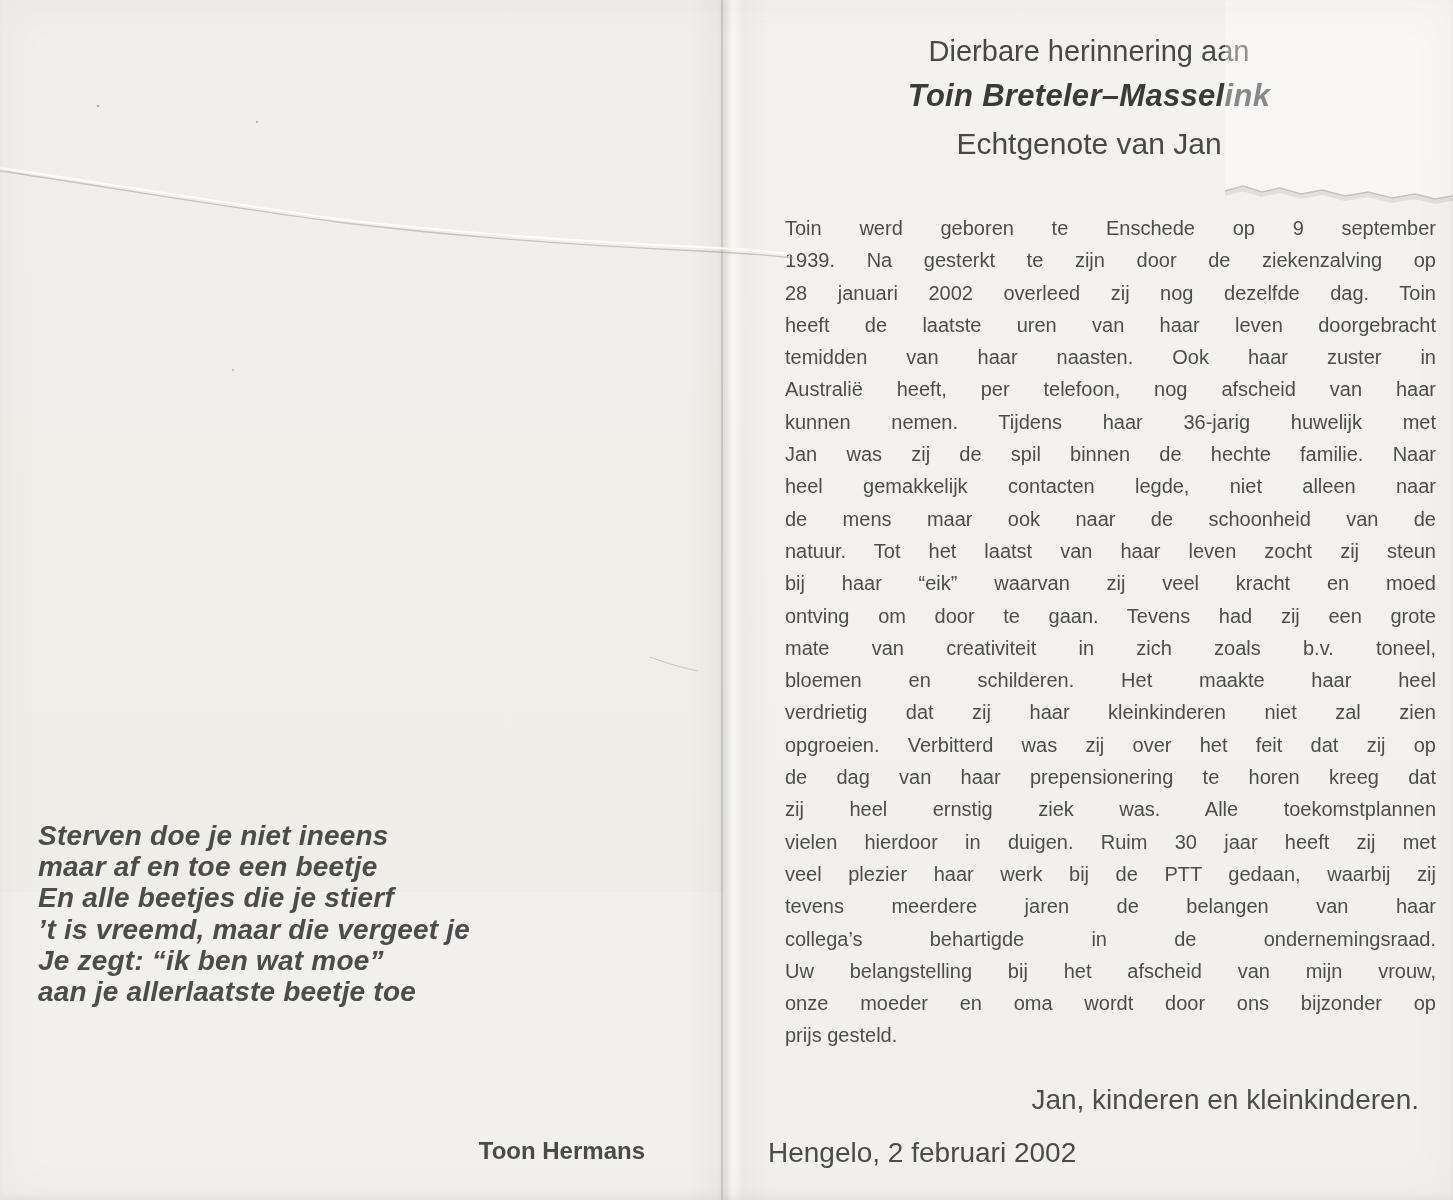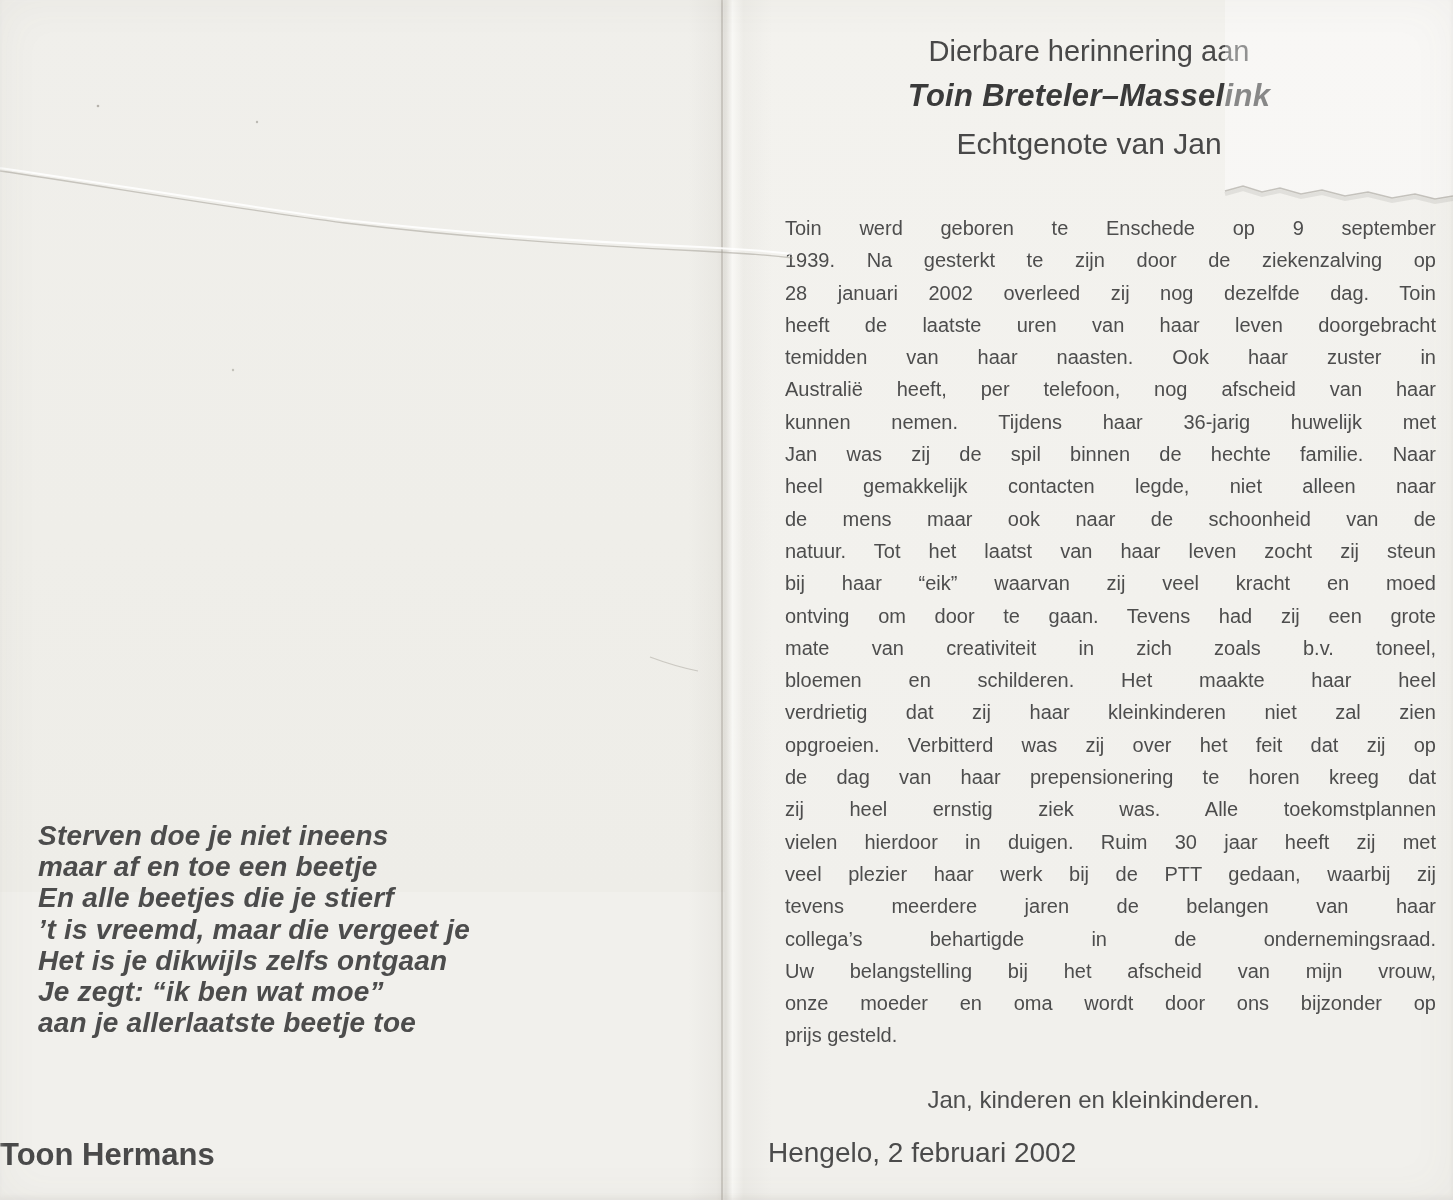--- a/index.html
+++ b/index.html
@@ -36,39 +36,39 @@
 
   
   .poem {
     position:absolute; left:38px; top:820px;
     font-size:28px; line-height:31.2px;
     font-style:italic; letter-spacing:0.2px;
     color:#4c4c4c; white-space:nowrap;
   }
   .poem-attribution {
     position:absolute; left:0; top:1137px; width:645px;
-    text-align:left; font-size:31px; color:#4a4a4a;
+    text-align:right; font-size:24px; color:#4a4a4a;
   }
 
   
   .hdr { position:absolute; left:0; width:728px; text-align:center; }
   .hdr-intro    { top:34px;  font-size:29px; line-height:34px; color:#484848; }
   .hdr-name     { top:78px;  font-size:31px; line-height:36px; font-weight:bold; font-style:italic; color:#3a3a3a; letter-spacing:0.3px; }
   .hdr-subtitle { top:127px; font-size:30px; line-height:34px; color:#484848; }
 
   
   .body-text {
     position:absolute; left:60px; top:212px; width:651px;
     font-size:20px; line-height:32.3px; color:#4d4d4d;
   }
   .body-line { text-align:justify; text-align-last:justify; }
   .body-line:last-child { text-align-last:left; }
   .signature {
     position:absolute; left:43px; top:1084px; width:651px;
-    text-align:center; font-size:24px; line-height:32.3px; color:#4d4d4d;
+    text-align:right; font-size:28px; line-height:32.3px; color:#4d4d4d;
   }
   .dateline {
     position:absolute; left:43px; top:1137px;
     font-size:28px; color:#4b4b4b;
   }
 
   .crease-overlay { position:absolute; left:0; top:0; pointer-events:none; }
 
   
   #canvas::after {
@@ -80,21 +80,20 @@
 <body>
 
 <div id="canvas">
 
   <div class="page page-left">
     <div class="poem">
         <div class="poem-line">Sterven doe je niet ineens</div>
         <div class="poem-line">maar af en toe een beetje</div>
         <div class="poem-line">En alle beetjes die je stierf</div>
         <div class="poem-line">’t is vreemd, maar die vergeet je</div>
-        <div class="poem-line">Het is je dikwijls zelfs ontgaan</div>
         <div class="poem-line">Je zegt: “ik ben wat moe”</div>
         <div class="poem-line">aan je allerlaatste beetje toe</div>
       </div>
     <div class="poem-attribution">Toon Hermans</div>
   </div>
 
   <div class="page page-right">
     <div class="hdr hdr-intro">Dierbare herinnering aan</div>
     <div class="hdr hdr-name">Toin Breteler–Masselink</div>
     <div class="hdr hdr-subtitle">Echtgenote van Jan</div>

